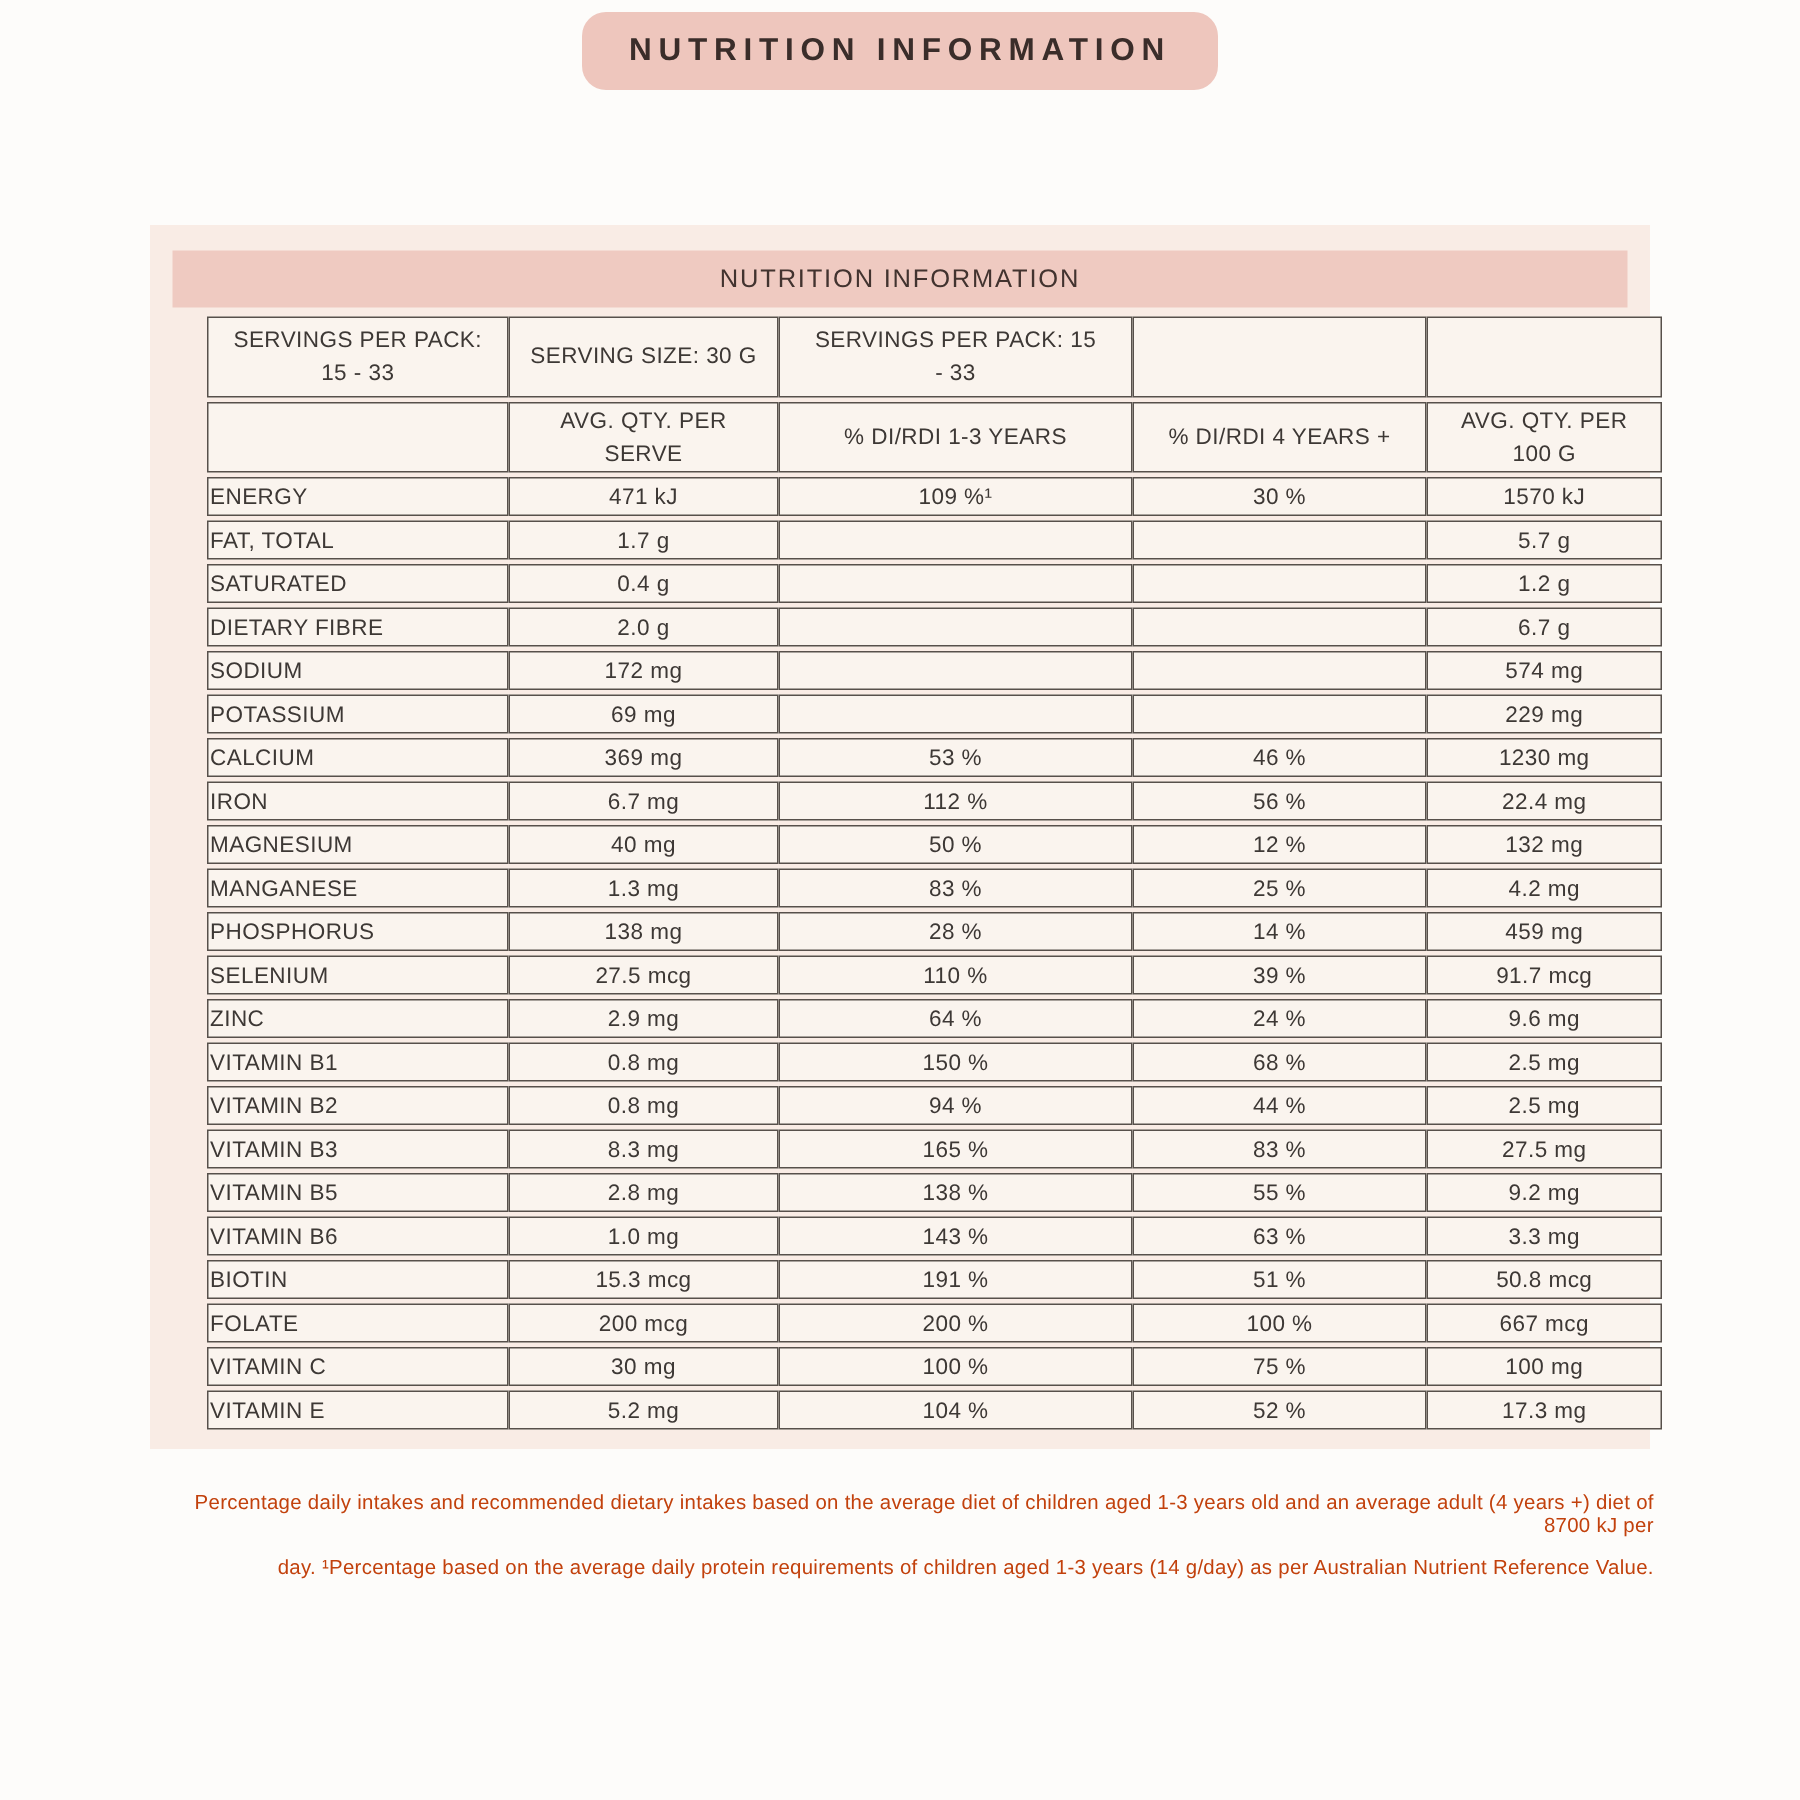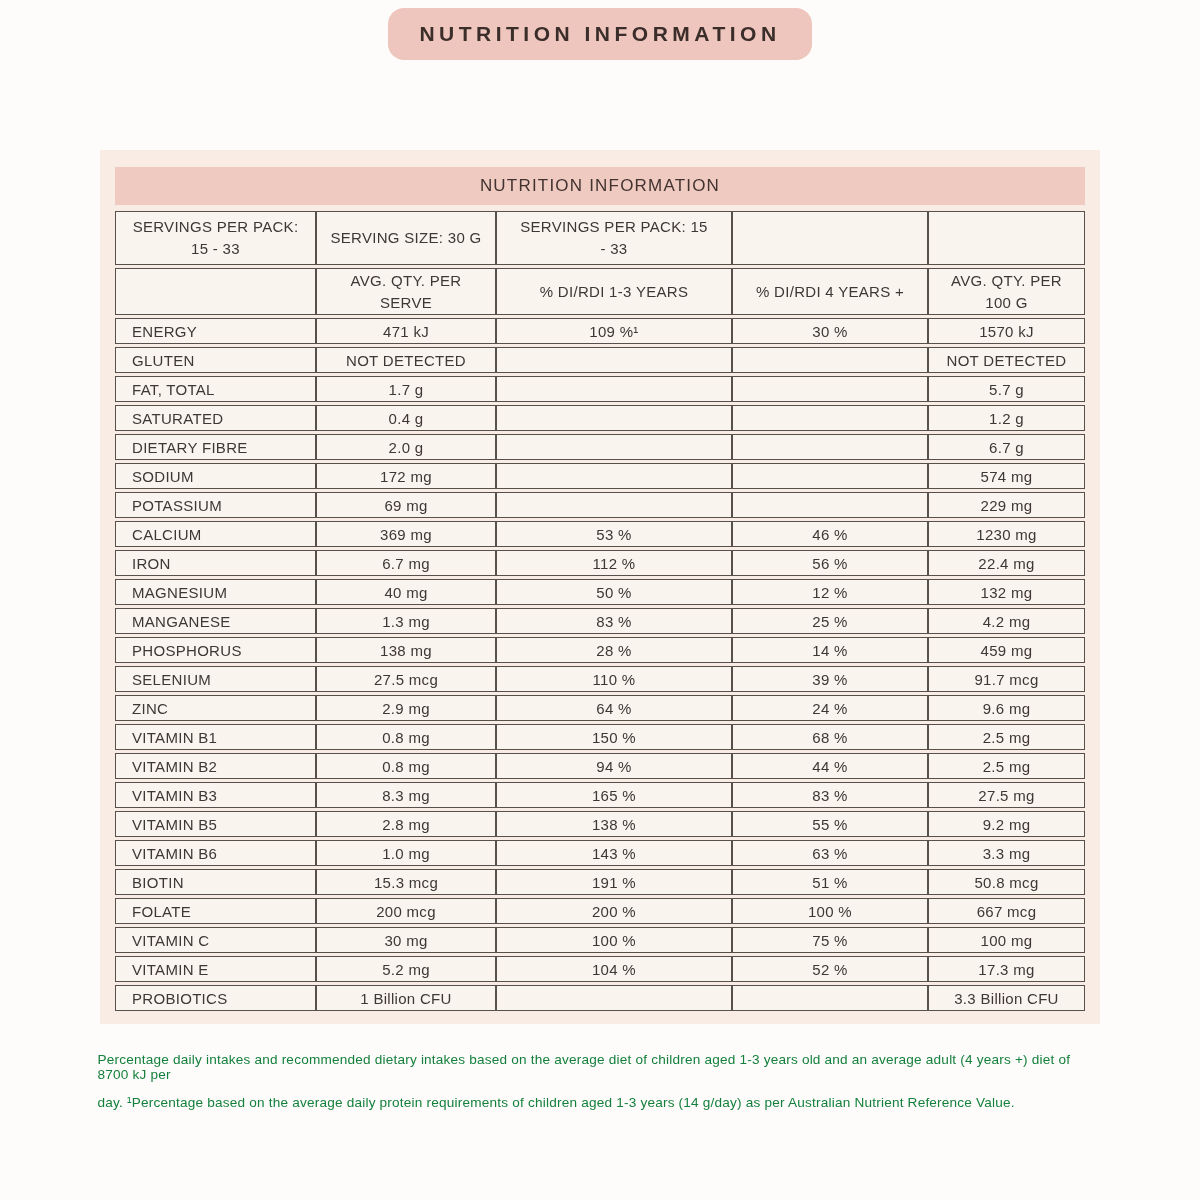--- a/index.html
+++ b/index.html
@@ -45,40 +45,42 @@
   .band span {
     font-size: 17px;
     letter-spacing: 1.2px;
     color: #42332f;
   }
   table {
     width: 100%;
     border-collapse: separate;
     border-spacing: 0 3px;
     table-layout: fixed;
+    margin-left: 23px;
   }
   td {
     background: #faf4ee;
     border: 1px solid #57504b;
     font-size: 15px;
     letter-spacing: 0.3px;
     text-align: center;
     vertical-align: middle;
     overflow: hidden;
   }
   tr.h1 td { height: 54px; white-space: pre-line; line-height: 1.45; }
   tr.h2 td { height: 47px; white-space: pre-line; line-height: 1.45; }
   tbody td { height: 26px; line-height: 1; }
-  td.name { text-align: left; padding-left: 16px; }
+  td.name { text-align: left; padding-left: 1px; }
   .footnote {
     width: 1005px;
     margin: 28px auto 0 auto;
     font-size: 13.6px;
-    color: #15803d;
+    color: #c2410c;
     letter-spacing: 0.2px;
+    text-align: right;
   }
   .footnote div { margin-bottom: 13px; }
 </style>
 </head>
 <body>
 
 <div class="pill">
   <span>NUTRITION INFORMATION</span>
 </div>
 
@@ -116,27 +118,20 @@
     </thead>
     <tbody>
         <tr>
           <td class="name">ENERGY</td>
           <td>471 kJ</td>
           <td>109 %¹</td>
           <td>30 %</td>
           <td>1570 kJ</td>
         </tr>
         <tr>
-          <td class="name">GLUTEN</td>
-          <td>NOT DETECTED</td>
-          <td></td>
-          <td></td>
-          <td>NOT DETECTED</td>
-        </tr>
-        <tr>
           <td class="name">FAT, TOTAL</td>
           <td>1.7 g</td>
           <td></td>
           <td></td>
           <td>5.7 g</td>
         </tr>
         <tr>
           <td class="name">SATURATED</td>
           <td>0.4 g</td>
           <td></td>
@@ -269,27 +264,20 @@
           <td>75 %</td>
           <td>100 mg</td>
         </tr>
         <tr>
           <td class="name">VITAMIN E</td>
           <td>5.2 mg</td>
           <td>104 %</td>
           <td>52 %</td>
           <td>17.3 mg</td>
         </tr>
-        <tr>
-          <td class="name">PROBIOTICS</td>
-          <td>1 Billion CFU</td>
-          <td></td>
-          <td></td>
-          <td>3.3 Billion CFU</td>
-        </tr>
       </tbody>
   </table>
 </div>
 
 <div class="footnote">
   <div>Percentage daily intakes and recommended dietary intakes based on the average diet of children aged 1-3 years old and an average adult (4 years +) diet of 8700 kJ per</div>
   <div>day. ¹Percentage based on the average daily protein requirements of children aged 1-3 years (14 g/day) as per Australian Nutrient Reference Value.</div>
 </div>
 
 </body></html>

